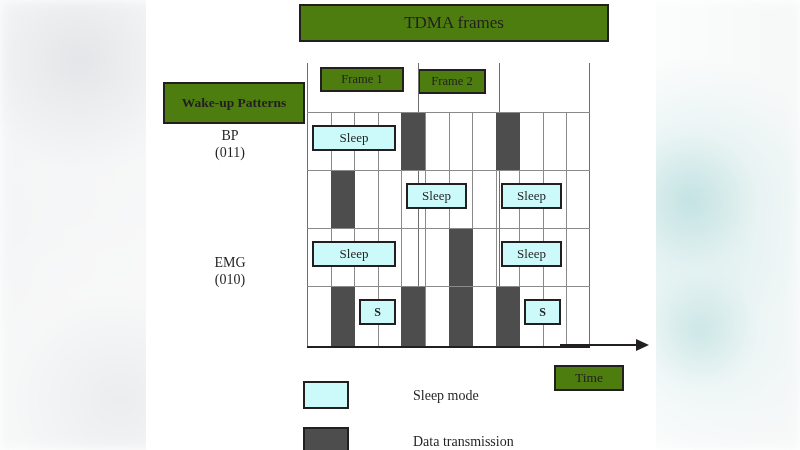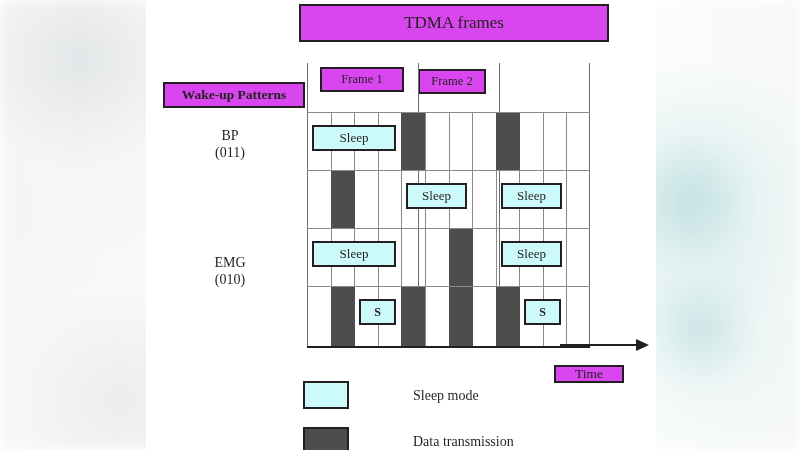--- a/index.html
+++ b/index.html
@@ -25,39 +25,39 @@
     position: absolute; left: 146px; top: 0; width: 510px; height: 450px;
     background: #ffffff;
   }
 
   
   .figure { position: absolute; left: 0; top: 0; width: 800px; height: 450px; }
 
   .boxed {
     position: absolute;
     border: 2px solid #231f20;
-    background: #d946ef;
+    background: #4d7c0f;
     display: flex; align-items: center; justify-content: center;
     color: #231f20;
     white-space: nowrap;
   }
 
   
   #title-box { left: 299px; top: 4px; width: 310px; height: 38px; font-size: 17px; }
 
   
-  #wakeup-box { left: 163px; top: 82px; width: 142px; height: 26px; font-size: 13.5px; font-weight: bold; text-align: right; }
+  #wakeup-box { left: 163px; top: 82px; width: 142px; height: 42px; font-size: 13.5px; font-weight: bold; text-align: right; }
 
   
   #frame-box-0 { left: 320px; top: 67px; width: 84px; height: 25px; font-size: 12.5px; }
   #frame-box-1 { left: 418px; top: 69px; width: 68px; height: 25px; font-size: 12.5px; }
   #frame-box-2 { left: 500px; top: 67px; width: 78px; height: 25px; font-size: 12.5px; }
 
   
-  #time-box { left: 554px; top: 365px; width: 70px; height: 18px; font-size: 13.5px; }
+  #time-box { left: 554px; top: 365px; width: 70px; height: 26px; font-size: 13.5px; }
 
   
   .row-label {
     position: absolute;
     width: 150px; left: 155px;
     text-align: center;
     color: #231f20;
     font-size: 14px;
     line-height: 1.22;
   }

